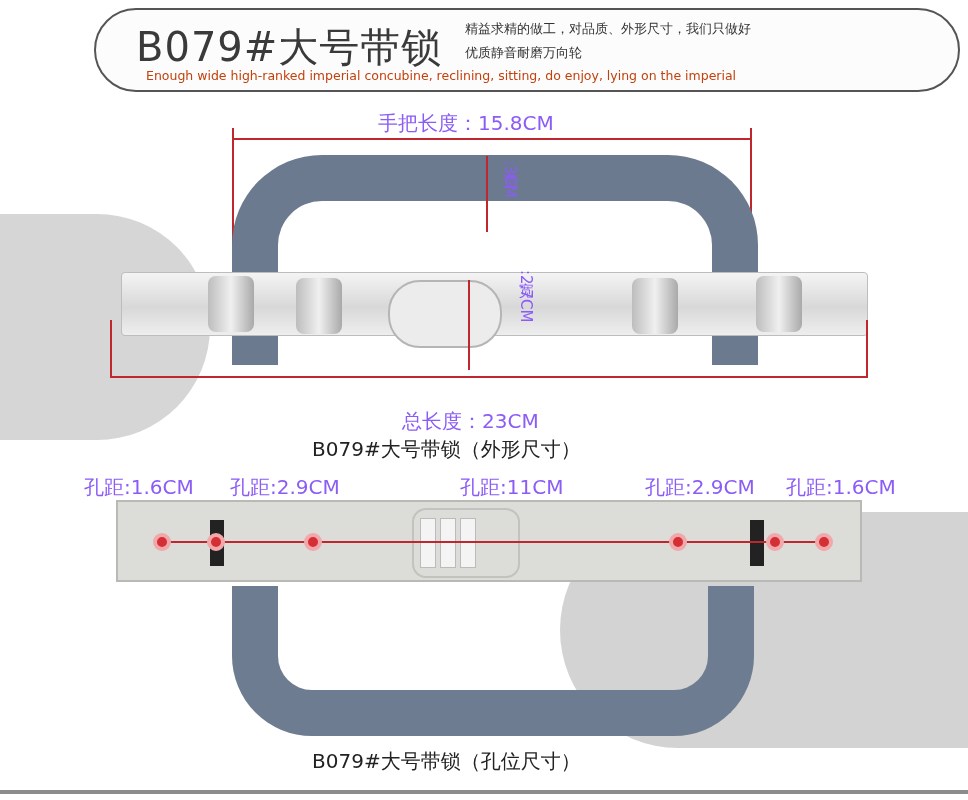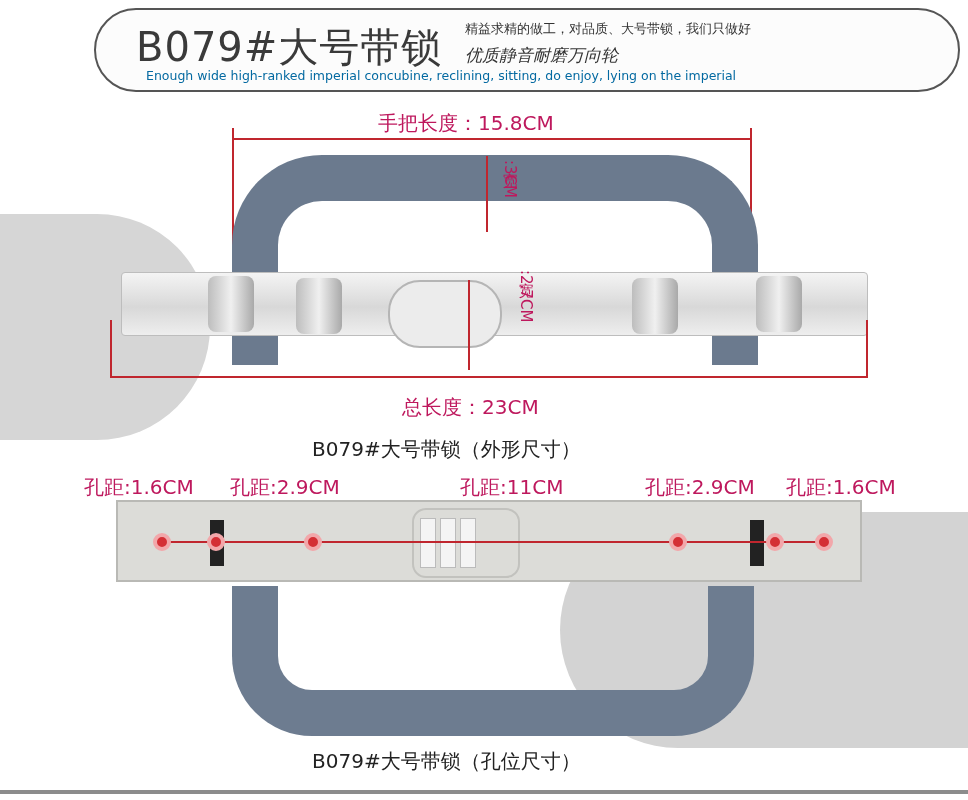--- a/index.html
+++ b/index.html
@@ -11,22 +11,22 @@
   .abs { position: absolute; }
 
   
   .header-pill {
     left: 94px; top: 8px; width: 866px; height: 84px;
     border: 2px solid #555; border-radius: 42px; box-sizing: border-box;
     background: #fcfcfc;
   }
   .header-title { left: 136px; top: 20px; font-size: 40px; color: #3a3a3a; letter-spacing: 1px; text-align: right; }
   .header-cn1 { left: 465px; top: 20px; font-size: 13px; color: #333; }
-  .header-cn2 { left: 465px; top: 44px; font-size: 17px; color: #333; font-style: italic; }
-  .header-en { left: 146px; top: 68px; font-size: 12.5px; color: #0369a1; }
+  .header-cn2 { left: 465px; top: 44px; font-size: 13px; color: #333; }
+  .header-en { left: 146px; top: 68px; font-size: 12.5px; color: #c2410c; }
 
   
   .bg-left { left: -40px; top: 214px; width: 250px; height: 226px; background: #d6d6d6; border-radius: 0 120px 120px 0; }
   .bg-right { left: 560px; top: 512px; width: 420px; height: 236px; background: #d3d3d3; border-radius: 120px 0 0 120px; }
 
   
   .handle-top {
     left: 232px; top: 155px; width: 526px; height: 210px;
     border: 46px solid #6b7a8e; border-bottom: none; border-radius: 90px 90px 0 0;
     box-sizing: border-box;
@@ -37,21 +37,21 @@
     border: 1px solid #bdbdbd; border-radius: 4px;
   }
   .bar-top-lock {
     left: 388px; top: 280px; width: 110px; height: 64px;
     border: 2px solid #b5b5b5; border-radius: 32px; background: #ececec;
   }
   .knob { width: 46px; height: 56px; background: linear-gradient(90deg,#bdbdbd,#f0f0f0,#a9a9a9); border-radius: 8px; }
 
   
   .red { background: #c0262e; }
-  .red-text { color: #be185d; font-size: 20px; }
+  .red-text { color: #8b5cf6; font-size: 20px; }
 
   
   .bar-bottom {
     left: 116px; top: 500px; width: 746px; height: 82px;
     background: #dcdcd8; border: 2px solid #b9b9b5; box-sizing: border-box;
   }
   .handle-bottom {
     left: 232px; top: 586px; width: 522px; height: 150px;
     border: 46px solid #6d7c90; border-top: none; border-radius: 0 0 80px 80px;
     box-sizing: border-box;
@@ -62,21 +62,21 @@
   }
 
   .caption { font-size: 20px; color: #222; }
   .footer-line { left: 0; top: 790px; width: 968px; height: 4px; background: #8c8c8c; }
 </style>
 </head>
 <body>
 
 <div class="abs header-pill"></div>
 <div class="abs header-title">B079#大号带锁</div>
-<div class="abs header-cn1">精益求精的做工，对品质、大号带锁，我们只做好</div>
+<div class="abs header-cn1">精益求精的做工，对品质、外形尺寸，我们只做好</div>
 <div class="abs header-cn2">优质静音耐磨万向轮</div>
 <div class="abs header-en">Enough wide high-ranked imperial concubine, reclining, sitting, do enjoy, lying on the imperial</div>
 
 <div class="abs bg-left"></div>
 <div class="abs bg-right"></div>
 
 <div class="abs red-text" style="left:378px; top:110px;">手把长度：15.8CM</div>
 <div class="abs red" style="left:232px; top:138px; width:520px; height:2px;"></div>
 <div class="abs red" style="left:232px; top:128px; width:2px; height:142px;"></div>
 <div class="abs red" style="left:750px; top:128px; width:2px; height:142px;"></div>
@@ -90,21 +90,21 @@
 <div class="abs knob" style="left:296px; top:278px;"></div>
 <div class="abs knob" style="left:632px; top:278px;"></div>
 <div class="abs knob" style="left:756px; top:276px;"></div>
 <div class="abs bar-top-lock"></div>
 <div class="abs red" style="left:468px; top:280px; width:2px; height:90px;"></div>
 <div class="abs red-text" style="left:516px; top:270px; font-size:15px; writing-mode:vertical-rl;">宽:2.7CM</div>
 
 <div class="abs red" style="left:110px; top:320px; width:2px; height:58px;"></div>
 <div class="abs red" style="left:866px; top:320px; width:2px; height:58px;"></div>
 <div class="abs red" style="left:110px; top:376px; width:758px; height:2px;"></div>
-<div class="abs red-text" style="left:402px; top:394px;">总长度：23CM</div>
+<div class="abs red-text" style="left:402px; top:408px;">总长度：23CM</div>
 <div class="abs caption" style="left:312px; top:436px;">B079#大号带锁（外形尺寸）</div>
 
 <div class="abs red-text" style="left:84px; top:474px;">孔距:1.6CM</div>
 <div class="abs red-text" style="left:230px; top:474px;">孔距:2.9CM</div>
 <div class="abs red-text" style="left:428px; top:474px;margin-left:32px;">孔距:11CM</div>
 <div class="abs red-text" style="left:645px; top:474px;">孔距:2.9CM</div>
 <div class="abs red-text" style="left:786px; top:474px;">孔距:1.6CM</div>
 
 <div class="abs bar-bottom"></div>
 <div class="abs" style="left:412px; top:508px; width:104px; height:66px; border:2px solid #c2c2be; border-radius:14px;"></div>

